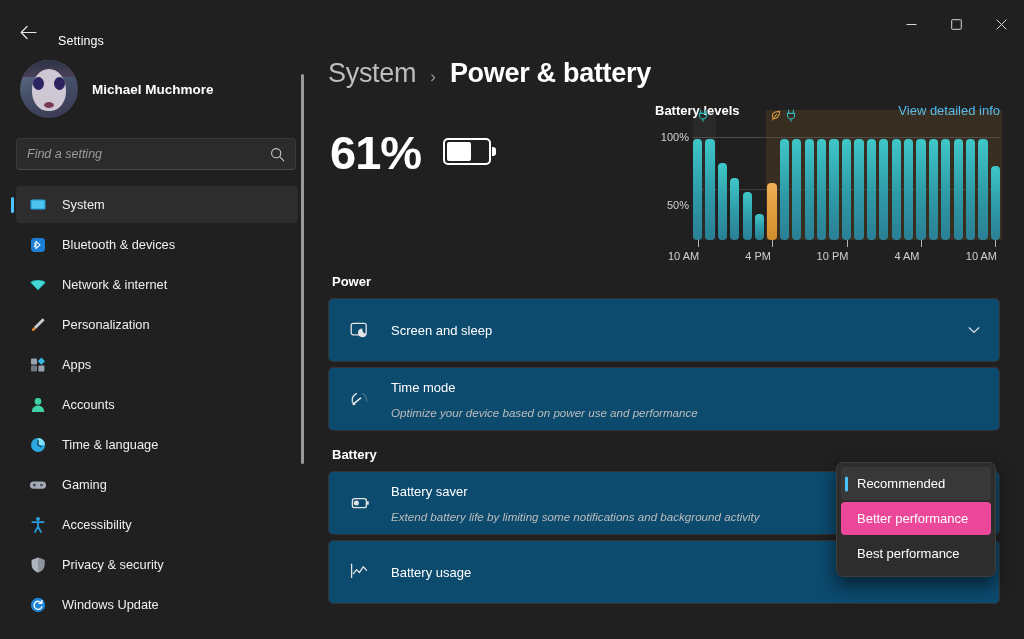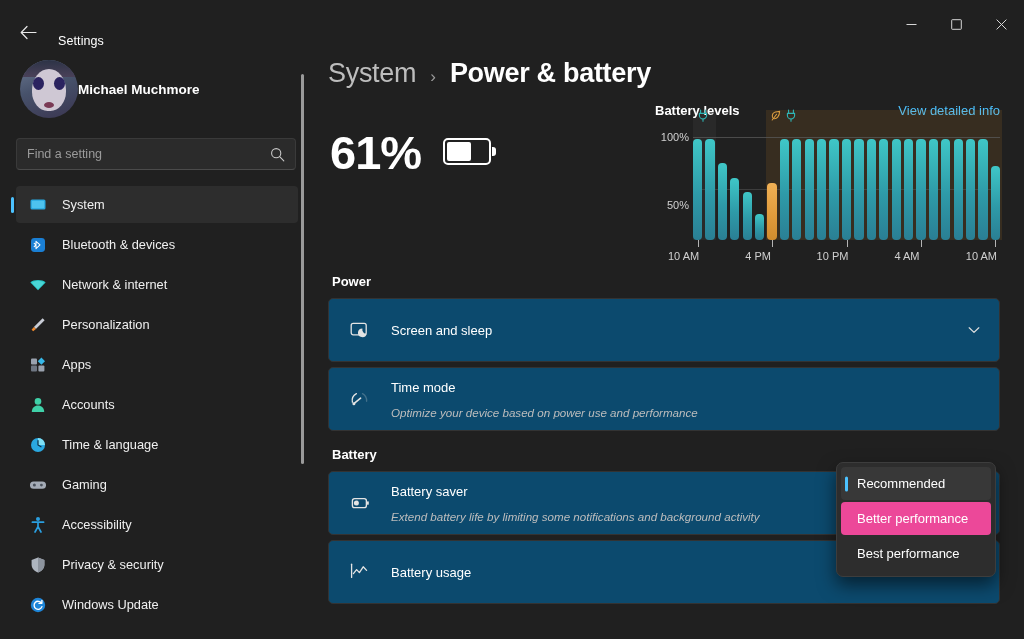--- a/index.html
+++ b/index.html
@@ -17,21 +17,21 @@
   .back-btn svg { display: block; }
   .title-text { font-size: 12.5px; color: #ffffff; margin-left: 10px; letter-spacing: .1px; }
   .win-controls { margin-left: auto; display: flex; height: 48px; }
   .wc { width: 45px; height: 48px; display: flex; align-items: center; justify-content: center; }
 
   
   .body { flex: 1; display: flex; min-height: 0; position: relative; }
 
   
   .sidebar { width: 320px; flex: 0 0 320px; background: #202020; position: relative; padding-left: 16px; }
-  .profile { display: flex; align-items: center; padding: 12px 0 18px 4px; }
+  .profile { display: flex; align-items: center; gap: 14px; padding: 12px 0 18px 4px; }
   .avatar {
     width: 58px; height: 58px; border-radius: 50%; overflow: hidden; position: relative;
     background: linear-gradient(160deg,#6d7a93 0%,#47526b 45%,#3a3550 100%);
     flex: 0 0 58px;
   }
   .avatar .face {
     position: absolute; left: 50%; top: 52%; transform: translate(-50%,-50%);
     width: 34px; height: 42px; border-radius: 50% 50% 46% 46%;
     background: #cfc8d4;
   }
@@ -43,20 +43,21 @@
   .username { font-size: 13.5px; color: #ffffff; font-weight: 600; }
 
   .search-wrap { margin: 2px 24px 16px 0; position: relative; }
   .search-box {
     height: 32px; background: #2b2b2b; border: 1px solid #3a3a3a; border-bottom-color: #4b4b4b;
     border-radius: 4px; display: flex; align-items: center; padding: 0 10px;
   }
   .search-box input {
     flex: 1; background: transparent; border: 0; outline: none; color: #d8d8d8; font-size: 12.5px;
     font-family: "Liberation Sans", sans-serif;
+    font-style: italic;
   }
   .search-box input::placeholder { color: #9b9b9b; }
 
   .nav { padding-right: 22px; }
   .nav-item {
     height: 37px; display: flex; align-items: center; gap: 14px; border-radius: 4px;
     padding-left: 12px; position: relative; margin-bottom: 3px; cursor: default;
   }
   .nav-item.active { background: #2d2d2d; }
   .nav-item.active::before {

